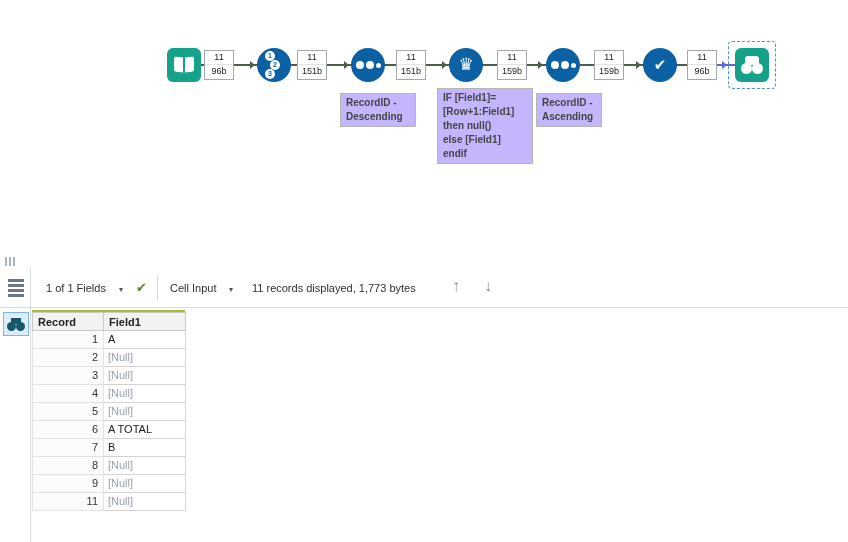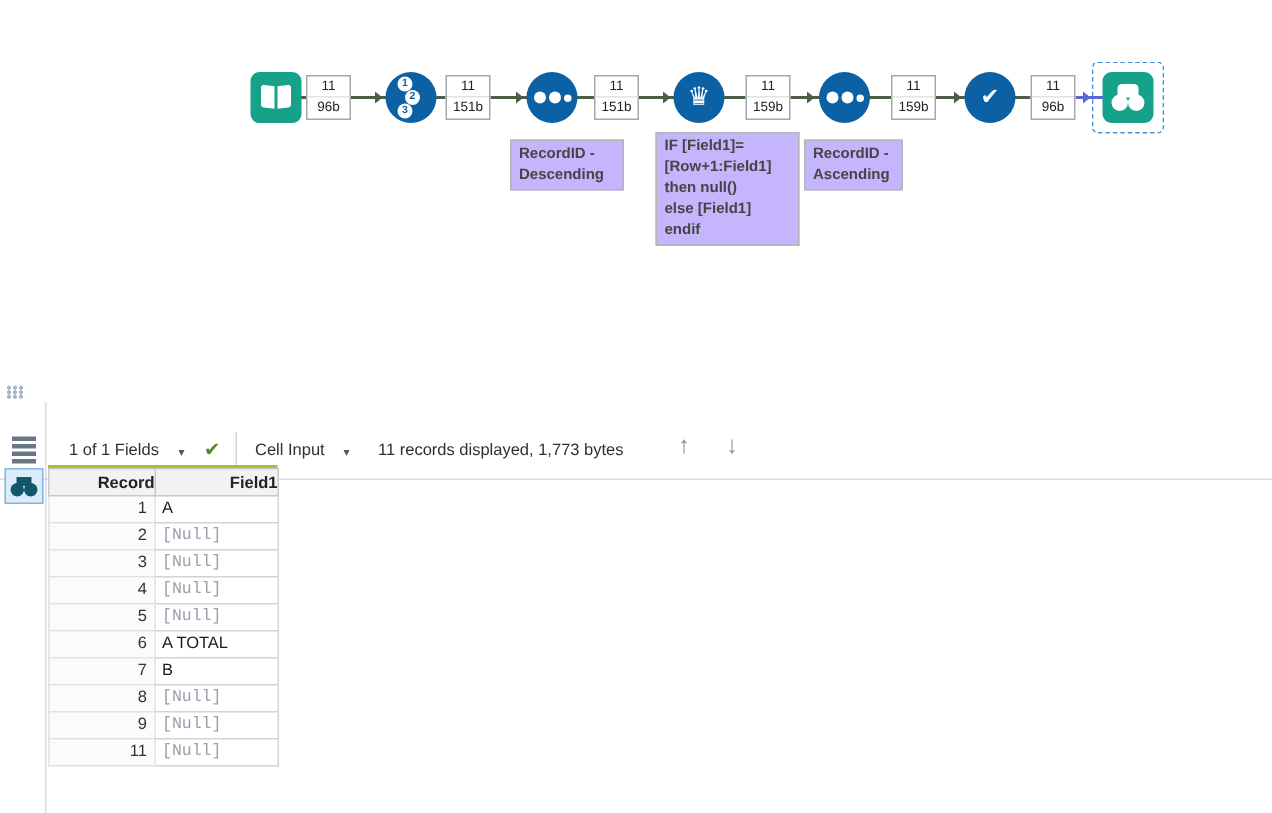--- a/index.html
+++ b/index.html
@@ -67,21 +67,21 @@
 
   
   .results-header { position:absolute; left:0; top:231px; width:848px; height:21px;
                     background:#edf1f8; border-top:1px solid #c6cedA; border-bottom:1px solid #cdd5e0;
                     font-size:11px; color:#3b3b3b; line-height:19px; padding-left:8px; }
   .grip { position:absolute; left:4px; top:257px; width:12px; height:9px;
           background-image:radial-gradient(circle,#a9b4c2 1.2px, transparent 1.4px);
           background-size:4px 3px; }
   .left-strip { position:absolute; left:0; top:268px; width:31px; height:274px;
                 border-right:1px solid #d8dce2; background:#fff; }
-  .toolbar { position:absolute; left:0; top:280px; width:848px; height:40px;
+  .toolbar { position:absolute; left:0; top:268px; width:848px; height:40px;
              border-bottom:1px solid #d8dce2; font-size:11px; color:#2f2f2f; }
   .toolbar .t { position:absolute; top:14px; white-space:nowrap; }
   .caret { position:absolute; top:17px; font-size:8px; color:#555; }
   .vline { position:absolute; top:8px; width:1px; height:24px; background:#d5d5d5; }
   .check-ic { position:absolute; top:12px; font-size:13px; color:#57862c; }
   .check-ic:before { content:"✔"; }
   .nav-arrow { position:absolute; top:9px; font-size:16px; color:#8591a3; }
   .lines-icon { position:absolute; left:8px; top:11px; width:16px; height:17px; }
   .lines-icon i { display:block; height:3px; background:#6b7689; margin-bottom:2px; }
 
@@ -90,27 +90,27 @@
   .binoc-sm { position:relative; width:18px; height:13px; margin:5px auto 0; display:block; }
   .binoc-sm:before,.binoc-sm:after { content:""; position:absolute; bottom:0; width:9px; height:9px;
                                      border-radius:50%; background:#14566b; }
   .binoc-sm:before { left:0; } .binoc-sm:after { right:0; }
   .binoc-sm i { position:absolute; top:0; left:4px; width:10px; height:6px; background:#14566b; display:block; }
 
   .grid { position:absolute; left:32px; top:310px; }
   .accent { height:2px; width:153px; background:#a8bf2f; }
   .grid table { border-collapse:collapse; table-layout:fixed; font-size:11px; }
   .grid th { width:82px; height:18px; background:#f2f2f2; border:1px solid #c9c9c9;
-             font-weight:bold; text-align:right; padding:0 0 0 5px; color:#222; }
+             font-weight:bold; text-align:left; padding:0 0 0 5px; color:#222; }
   .grid th.rec-h { width:71px; }
   .grid td { height:18px; padding:0; line-height:17px; }
   .grid td.rec { text-align:right; padding-right:5px; border:1px solid #e2e2e2;
                  background:#fbfbfb; color:#333; }
   .grid td.val { padding-left:4px; border:1px solid #d4d4d4; color:#1a1a1a; }
-  .grid td.val.null { color:#98a1ad;font-family:Liberation Mono, monospace; }
+  .grid td.val.null { color:#98a1ad; }
 </style>
 </head>
 <body>
 
 <div class="screen">
 
   <div class="canvas">
     <div class="conn main"></div>
     <div class="conn sel"></div>
     <i class="arr" style="left:250px"></i>

